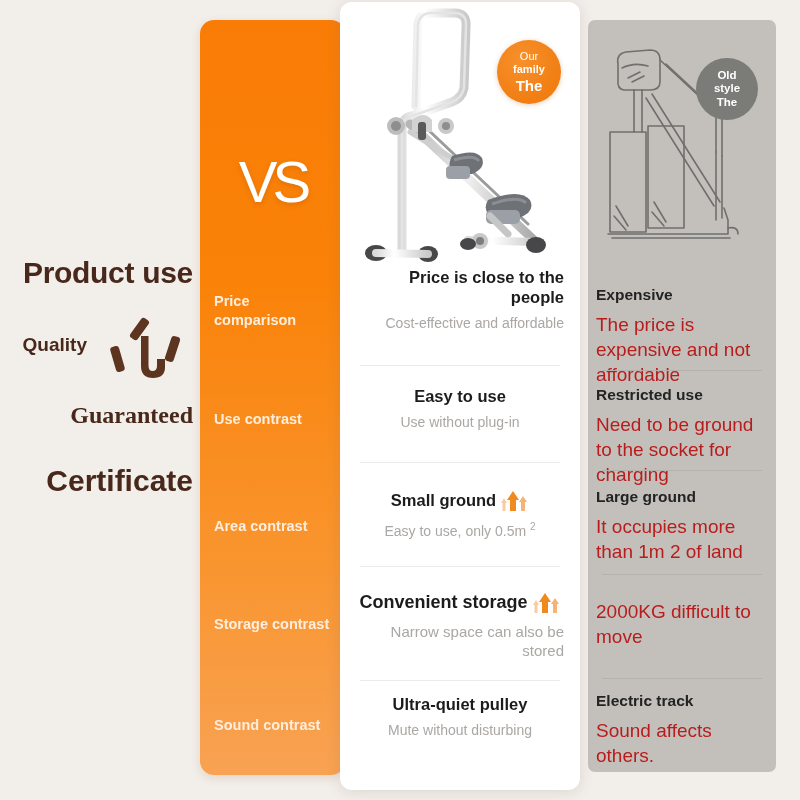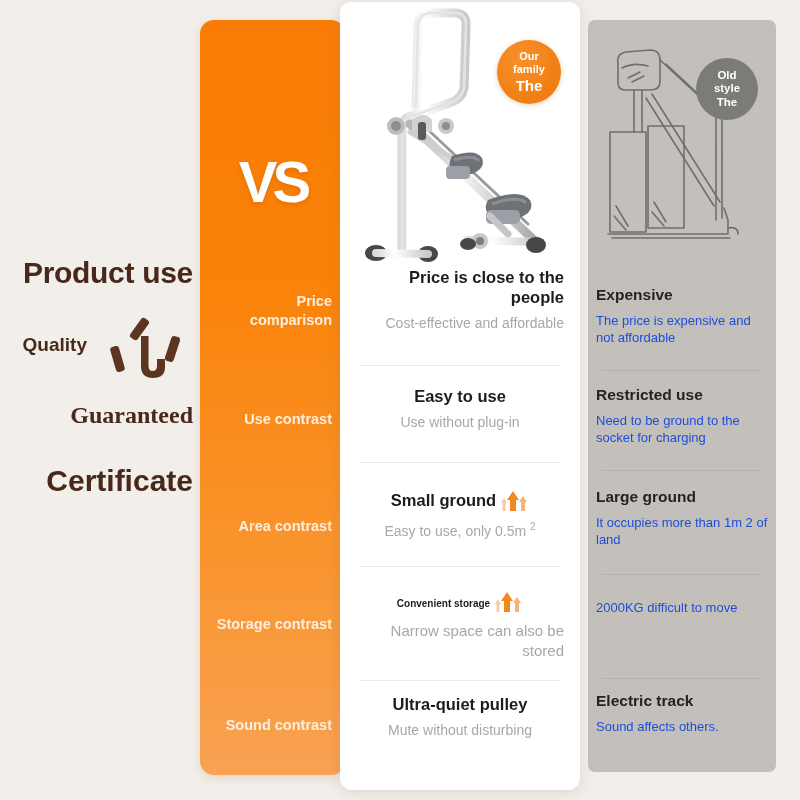--- a/index.html
+++ b/index.html
@@ -59,30 +59,30 @@
     box-shadow: 0 3px 10px rgba(150,90,30,0.16);
     overflow: hidden;
   }
   .vs-mark {
     position: absolute;
     top: 128px;
     left: 0;
     width: 100%;
     text-align: center;
     font-size: 58px;
-    font-weight: bold;
+    font-weight: normal;
     color: #ffffff;
     letter-spacing: -5px;
     text-shadow: 0 2px 5px rgba(150,70,0,0.25);
   }
   .row-label {
     position: absolute;
     left: 14px;
     width: 118px;
-    text-align: right;
+    text-align: left;
     color: #ffeedd;
     font-size: 14.5px;
     font-weight: bold;
     line-height: 1.3;
   }
 
   
   .col-white {
     position: absolute;
     left: 340px;
@@ -110,21 +110,21 @@
     text-align: center;
     line-height: 1.18;
     color: #ffffff;
   }
   .badge-our {
     left: 157px; top: 38px;
     width: 64px; height: 64px;
     background: radial-gradient(circle at 38% 32%, #f8902c 0%, #f07e12 70%);
     box-shadow: 0 1px 5px rgba(180,100,20,0.3);
   }
-  .badge-our .b1 { font-size: 11px; font-weight: bold; }
+  .badge-our .b1 { font-size: 11px; font-weight: normal; }
   .badge-our .b2 { font-size: 11px; font-weight: bold; }
   .badge-our .b3 { font-size: 15px; font-weight: bold; margin-top: 1px; }
 
   .wrow {
     position: absolute;
     left: 16px;
     width: 208px;
   }
   .wrow .wtitle {
     font-size: 16.5px;
@@ -190,22 +190,22 @@
     left: 8px;
     width: 172px;
   }
   .grow .gtitle {
     font-size: 15.5px;
     font-weight: bold;
     color: #232323;
     line-height: 1.22;
   }
   .grow .gsub {
-    font-size: 13px;
-    color: #1d4ed8;
+    font-size: 19px;
+    color: #b91c1c;
     line-height: 1.32;
     margin-top: 7px;
   }
   .grow .grule {
     position: absolute;
     left: 6px;
     width: 160px;
     height: 1px;
     background: #b5b2ae;
   }
@@ -330,21 +330,21 @@
           <path d="M5 8 L8 13 L6.5 13 L6.5 21 L3.5 21 L3.5 13 L2 13 Z" fill="#f9cba5"></path>
         </svg>
       </span>
     </div>
     <div class="wsub ta-center"><span>Easy to use, only 0.5m</span> <span class="sup">2</span></div>
     <div class="rule" style="top:76px"></div>
   </div>
 
   <div class="wrow" style="top:590px">
     <div class="ta-center">
-      <span class="wtitle" style="font-size:10px">Convenient storage</span><span class="arrows">
+      <span class="wtitle" style="font-size:18px">Convenient storage</span><span class="arrows">
         <svg viewBox="0 0 30 22" width="30" height="22">
           <path d="M14 1 L20 10 L17 10 L17 21 L11 21 L11 10 L8 10 Z" fill="#f08a1e"></path>
           <path d="M24 6 L28 12 L26 12 L26 21 L22 21 L22 12 L20 12 Z" fill="#f6b277"></path>
           <path d="M5 8 L8 13 L6.5 13 L6.5 21 L3.5 21 L3.5 13 L2 13 Z" fill="#f9cba5"></path>
         </svg>
       </span>
     </div>
     <div class="wsub ta-right" style="font-size:15px">Narrow space can also be stored</div>
     <div class="rule" style="top:88px"></div>
   </div>

